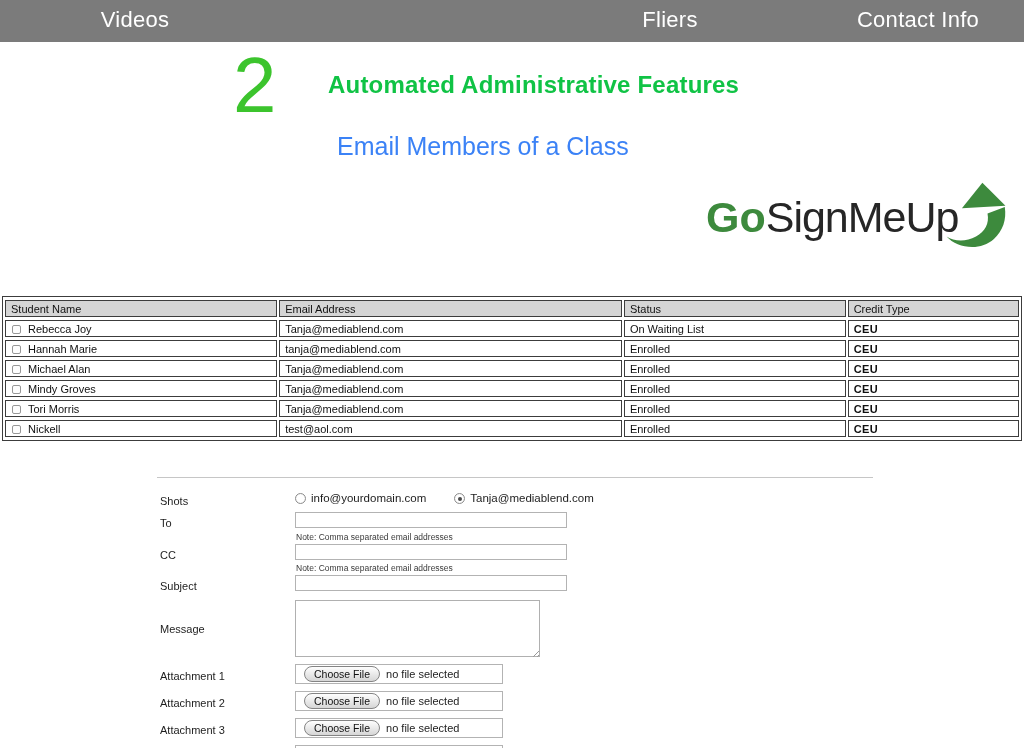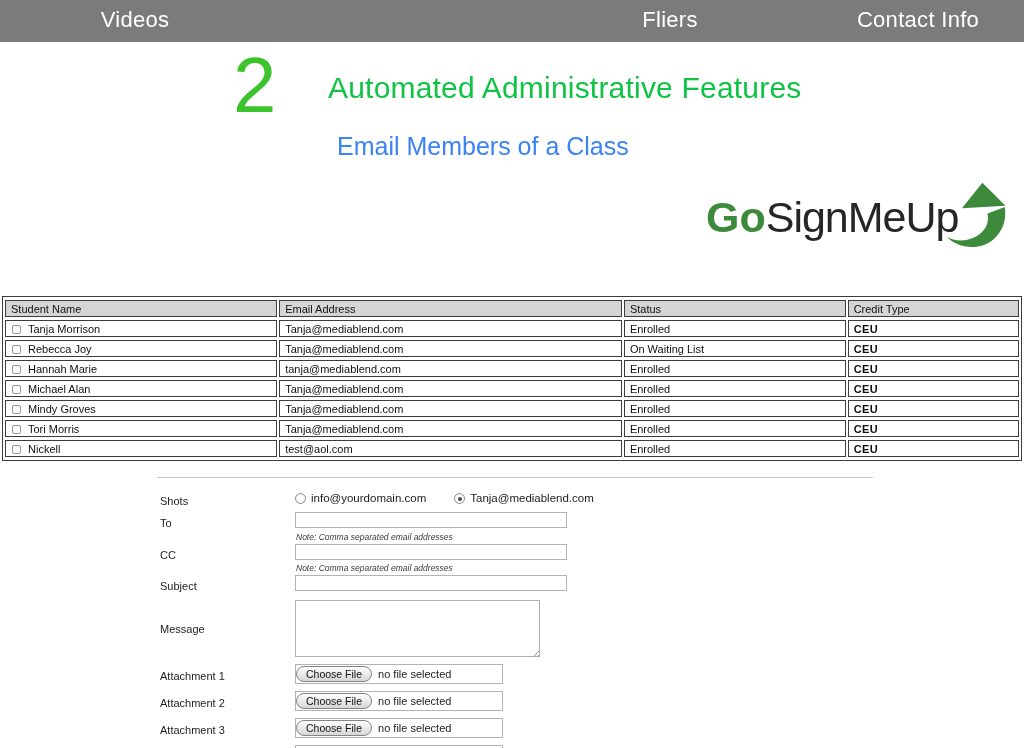--- a/index.html
+++ b/index.html
@@ -6,21 +6,21 @@
   html,body { background:#fff; }
   body { font-family:"Liberation Sans","DejaVu Sans",sans-serif; }
   .stage { position:relative; width:1024px; height:748px; background:#fff; overflow:hidden; }
 
   
   .nav { position:absolute; left:0; top:0; width:1024px; height:42px; background:var(--nav-bg,#7b7b7b); }
   .nav-item { position:absolute; top:50%; transform:translate(-50%,-52%); color:#fff; font-size:22px; letter-spacing:.3px; cursor:pointer; white-space:nowrap; }
 
   
   .step-num { position:absolute; left:233px; top:46px; font-size:78px; line-height:1; color:var(--step-green,#3cc42d); }
-  .title { position:absolute; left:328px; top:71px; font-size:30px; font-weight:normal; color:var(--title-green,#10c345); letter-spacing:.2px; }
+  .title { position:absolute; left:328px; top:71px; font-size:24px; font-weight:bold; color:var(--title-green,#10c345); letter-spacing:.2px; }
   .subtitle { position:absolute; left:337px; top:132px; font-size:25px; font-weight:500; color:#3b82f6; }
 
   
   .logo { position:absolute; left:706px; top:193px; white-space:nowrap; }
   .logo .go { font-size:43px; font-weight:bold; color:var(--logo-green,#3d8a3d); }
   .logo .rest { font-size:43px; font-weight:normal; color:var(--logo-text,#262626); letter-spacing:-1px; }
   .logo-arrow { position:absolute; left:944px; top:179px; width:64px; height:74px; }
 
   
   .roster { position:absolute; left:2px; top:296px; width:1020px; border-collapse:separate; border-spacing:2px 3px; border:1px solid var(--table-border,#3c3c3c); }
@@ -32,28 +32,28 @@
   .col-credit{ width:17%; }
   .credit-cell { font-size:8px; font-weight:bold; letter-spacing:.4px; }
   .cbx { display:inline-block; width:9px; height:9px; border:1px solid #979797; border-radius:2px; background:#fdfdfd; margin:0 7px -1px 1px; cursor:pointer; }
 
   .divider { position:absolute; left:157px; top:477px; width:716px; height:1px; background:#c6c6c6; }
 
   
   .flabel { position:absolute; left:160px; font-size:11px; color:#1d1d1d; }
   .ctrl { position:absolute; left:295px; }
   .txt-input { width:272px; height:16px; border:1px solid #b3b3b3; background:#fff; font-size:11px; padding:1px 3px; font-family:inherit; }
-  .note { position:absolute; left:296px; font-size:8.5px; color:#3a3a3a;font-style:italic; }
+  .note { position:absolute; left:296px; font-size:8.5px; color:#3a3a3a; }
   .radio-row { display:flex; align-items:center; gap:28px; }
   .radio-opt { display:flex; align-items:center; gap:5px; font-size:11.5px; color:#1d1d1d; }
   .radio { position:relative; width:11px; height:11px; border:1px solid #8d8d8d; border-radius:50%; background:radial-gradient(#fff 55%, #e3e3e3); cursor:pointer; flex:0 0 auto; }
   .radio.on::after { content:""; position:absolute; left:3px; top:3px; width:4px; height:4px; border-radius:50%; background:#4a4a4a; }
   .msg-area { width:245px; height:57px; border:1px solid #b0b0b0; background:#fff; resize:none; font-family:inherit; }
   .grip { position:absolute; left:530px; top:648px; width:9px; height:9px; background:repeating-linear-gradient(135deg, transparent 0 2px, #9a9a9a 2px 3px); clip-path:polygon(100% 0, 100% 100%, 0 100%); }
-  .file-box { width:208px; height:20px; border:1px solid #b3b3b3; background:#fff; display:flex; align-items:center; padding:0 0; gap:6px; }
+  .file-box { width:208px; height:20px; border:1px solid #b3b3b3; background:#fff; display:flex; align-items:center; padding:0 8px; gap:6px; }
   .file-btn { height:16px; line-height:14px; border:1px solid #848484; border-radius:9px; background:linear-gradient(#fefefe,#d6d6d6); font-size:10.5px; color:#111; padding:0 9px; cursor:pointer; white-space:nowrap; font-family:inherit; }
   .file-text { font-size:11px; color:#222; white-space:nowrap; }
   .partial-box { position:absolute; left:295px; top:745px; width:208px; height:4px; border:1px solid #b3b3b3; border-bottom:none; background:#fff; }
 </style>
 </head>
 <body>
 
 <div class="stage">
 
   <div class="nav">
@@ -83,28 +83,20 @@
     </colgroup>
     <thead>
       <tr>
         <th>Student Name</th>
         <th>Email Address</th>
         <th>Status</th>
         <th>Credit Type</th>
       </tr>
     </thead>
     <tbody>
-      <tr>
-          <td>
-            <span class="cbx"></span><span>Tanja Morrison</span>
-          </td>
-          <td>Tanja@mediablend.com</td>
-          <td>Enrolled</td>
-          <td class="credit-cell">CEU</td>
-        </tr>
         <tr>
           <td>
             <span class="cbx"></span><span>Rebecca Joy</span>
           </td>
           <td>Tanja@mediablend.com</td>
           <td>On Waiting List</td>
           <td class="credit-cell">CEU</td>
         </tr>
         <tr>
           <td>

